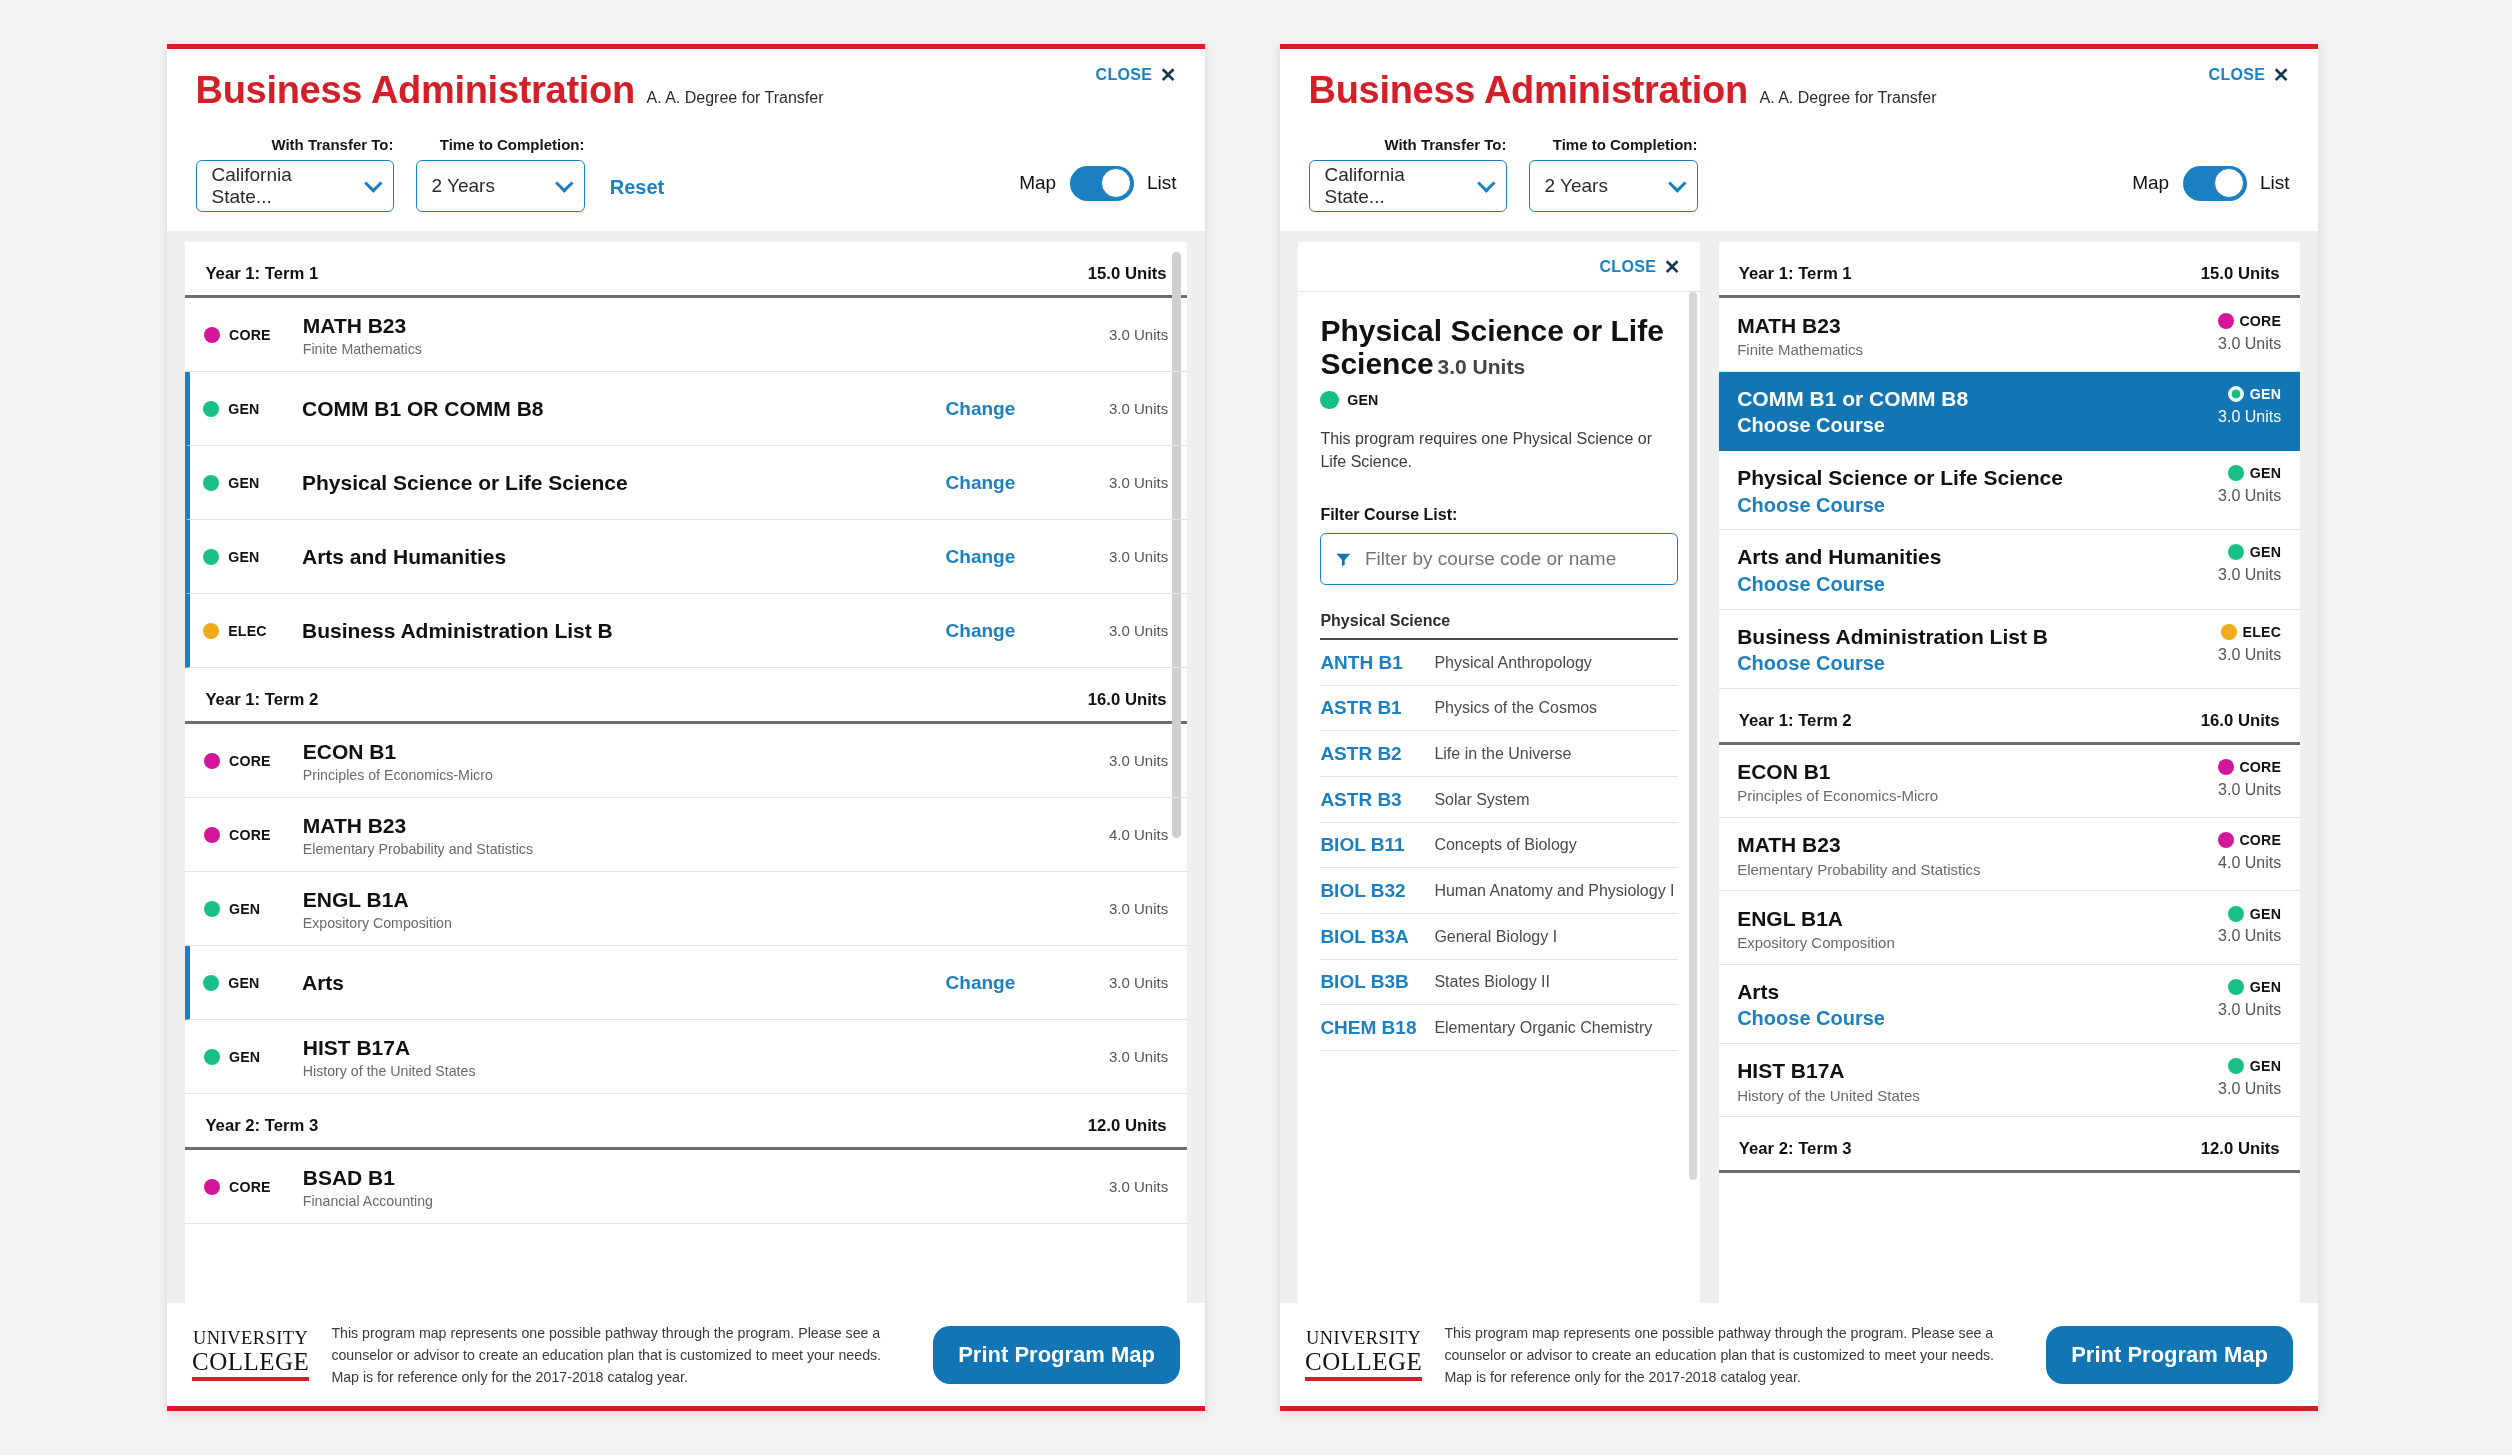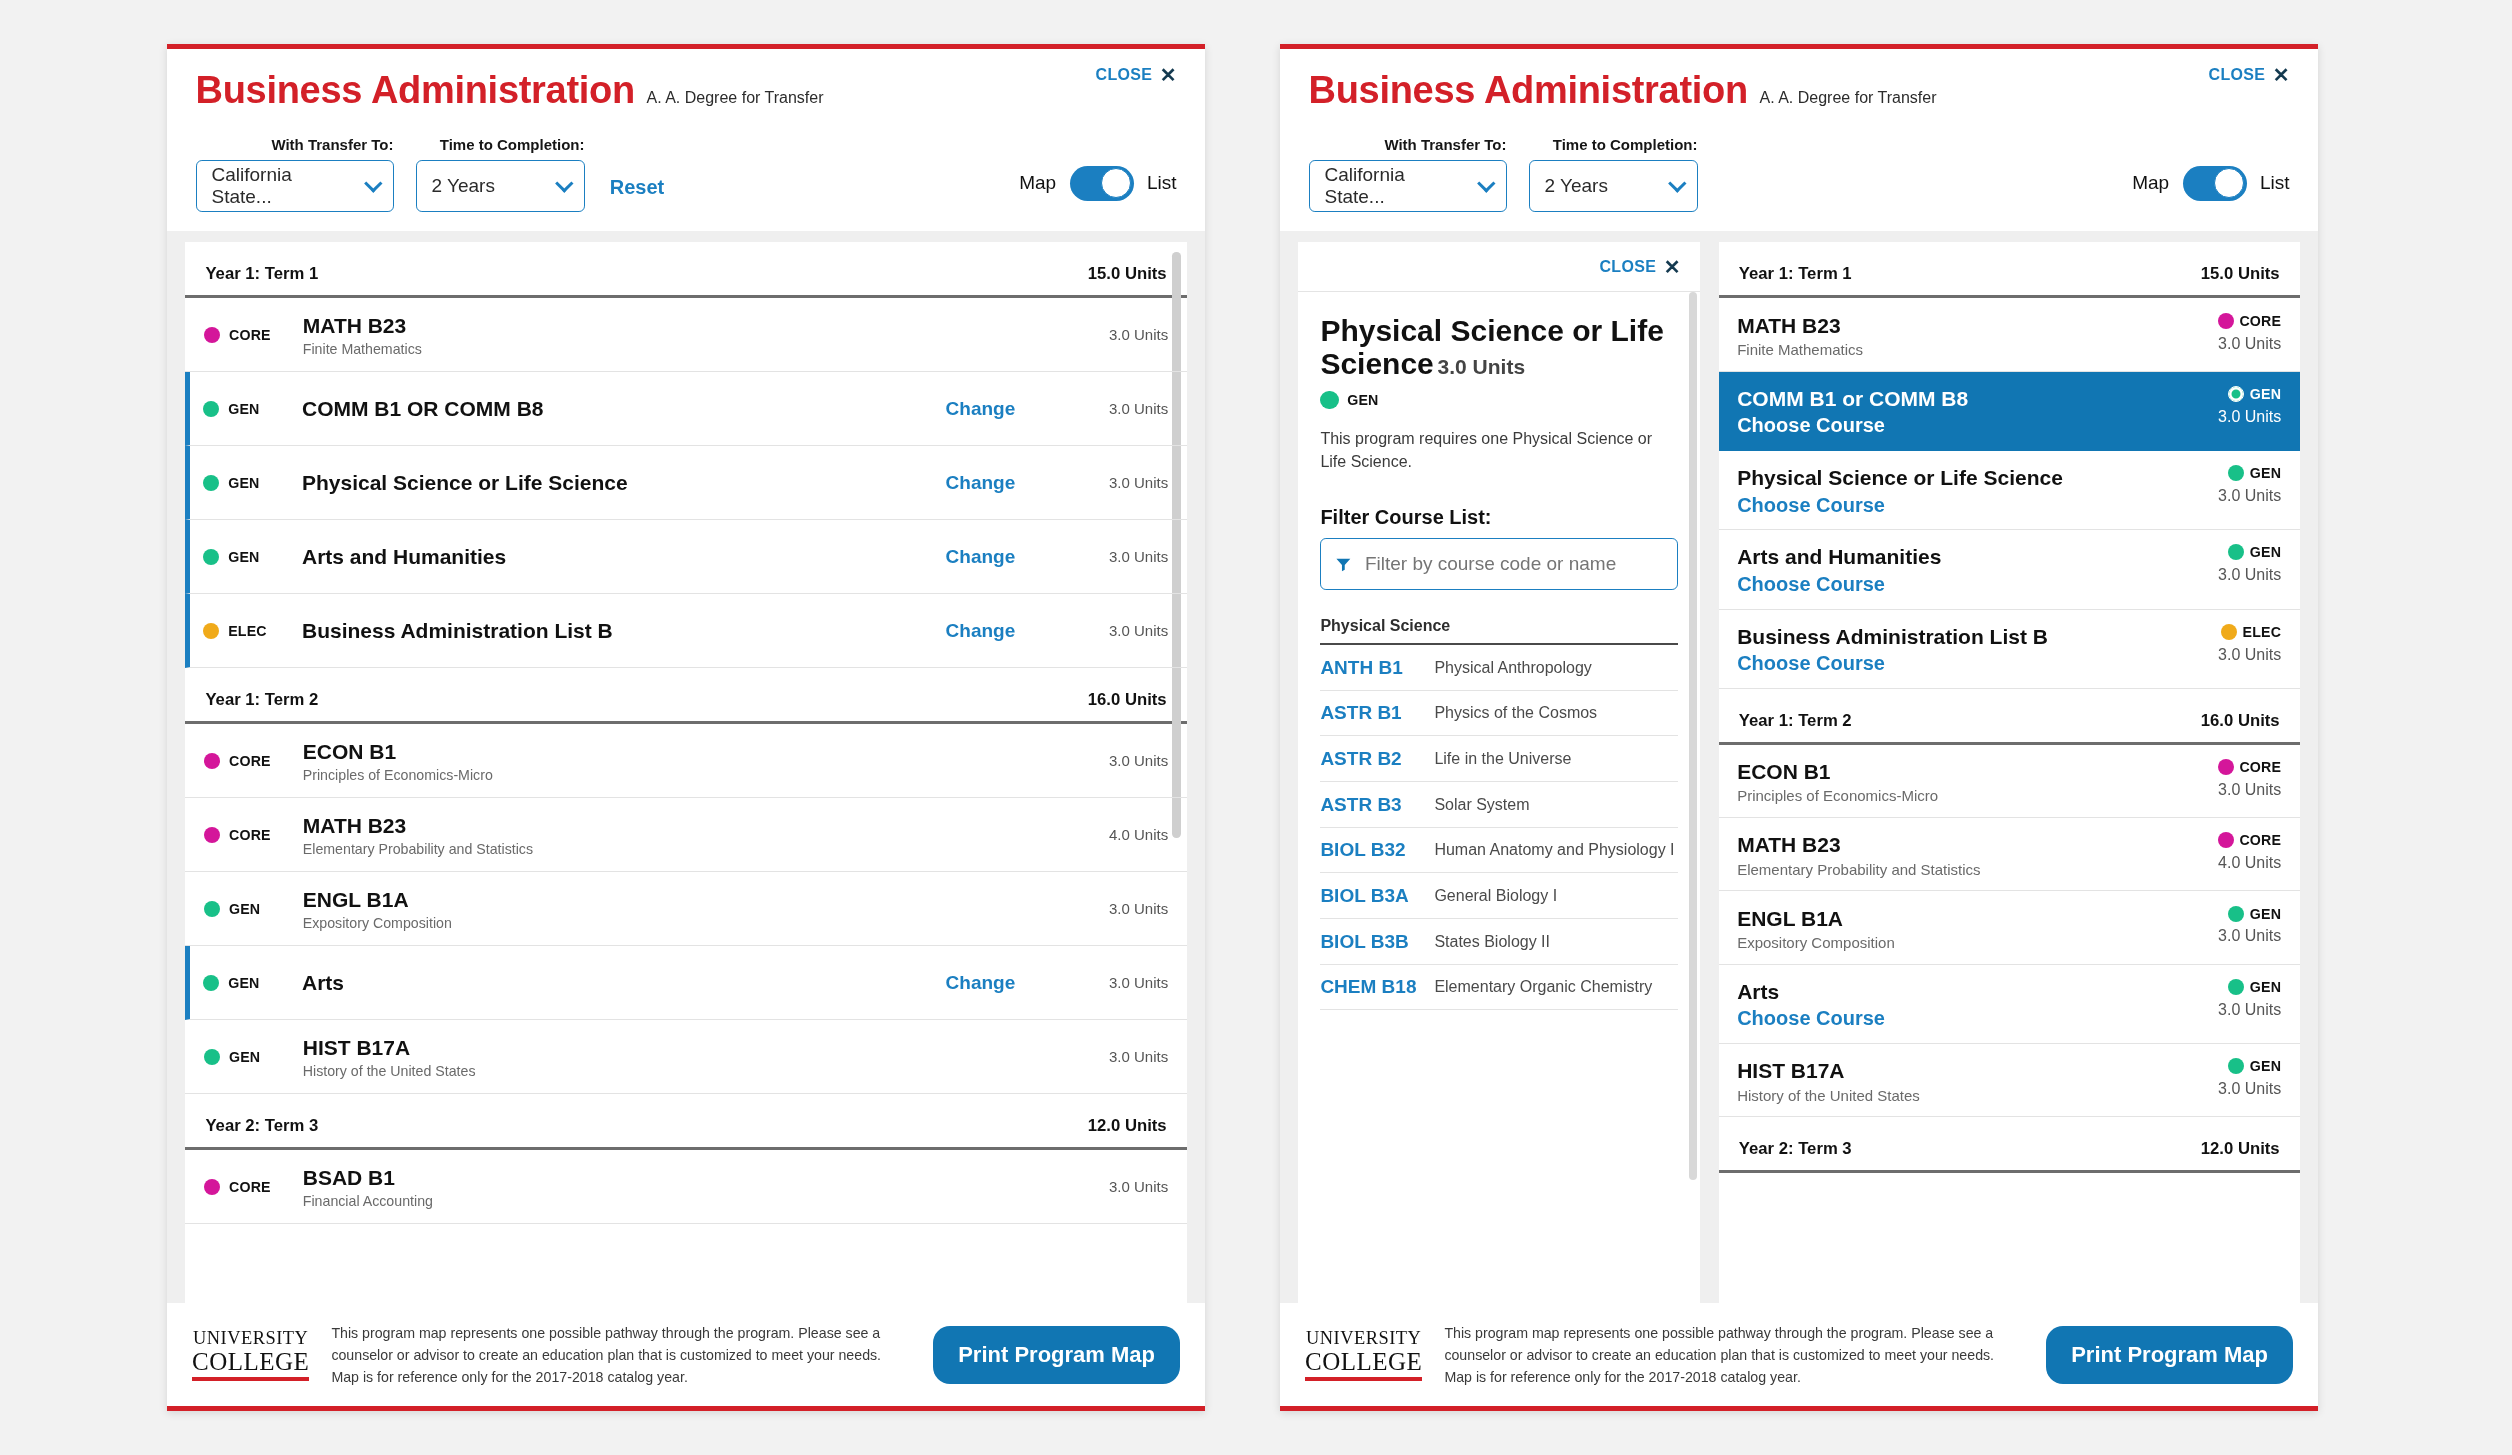--- a/index.html
+++ b/index.html
@@ -105,21 +105,21 @@
 
   
   .chooser { width: 402px; flex: 0 0 auto; display: flex; flex-direction: column; }
   .ch-top { display: flex; justify-content: flex-end; padding: 15px 20px 13.4px 20px; border-bottom: 1.7px solid #e4e4e4; }
   .ch-body { padding: 22px 22px 0 22px; }
   .ch-title { font-size: 30px; font-weight: 700; color: #111; line-height: 1.12; }
   .ch-units { font-size: 21px; font-weight: 700; color: #444; }
   .ch-badge { display: flex; align-items: center; gap: 8.4px; margin-top: 10px; }
   .ch-badge .dot { width: 18.4px; height: 18.4px; }
   .ch-desc { font-size: 16px; color: #3b3b3b; line-height: 1.42; margin-top: 18.4px; }
-  .ch-flabel { font-size: 20px; font-weight: 700; color: #111; margin-top: 33px; }
+  .ch-flabel { font-size: 16px; font-weight: 700; color: #111; margin-top: 33px; }
   .ch-input { margin-top: 9.2px; height: 52px; border: 1.7px solid #1b7fc1; border-radius: 5.9px;
               display: flex; align-items: center; gap: 13.4px; padding: 0 13.4px; cursor: text; }
   .ch-input input { border: 0; outline: 0; font-size: 19px; color: #777; font-family: inherit; width: 100%; background: transparent; }
   .ch-sec { font-size: 16px; font-weight: 700; color: #2e2e2e; margin-top: 27px; padding-bottom: 7.5px; border-bottom: 2.5px solid #4a4a4a; }
   .crow { display: flex; padding: 11.7px 0 11px 0; border-bottom: 1.7px solid #e3e3e3; }
   .crow .cc { width: 114px; flex: 0 0 auto; font-size: 19px; font-weight: 700; color: #1b7fc1; cursor: pointer; }
   .crow .cn { font-size: 16px; color: #4a4a4a; line-height: 1.33; }
 
   
   .p-foot { flex: 0 0 auto; background: #fff; display: flex; align-items: center; padding: 18.4px 25px; gap: 22px; }
@@ -404,20 +404,24 @@
               </div>
               <div class="crow">
                 <div class="cc">ASTR B2</div>
                 <div class="cn">Life in the Universe</div>
               </div>
               <div class="crow">
                 <div class="cc">ASTR B3</div>
                 <div class="cn">Solar System</div>
               </div>
               <div class="crow">
+                <div class="cc">BIOL B11</div>
+                <div class="cn">Concepts of Biology</div>
+              </div>
+              <div class="crow">
                 <div class="cc">BIOL B32</div>
                 <div class="cn">Human Anatomy and Physiology I</div>
               </div>
               <div class="crow">
                 <div class="cc">BIOL B3A</div>
                 <div class="cn">General Biology I</div>
               </div>
               <div class="crow">
                 <div class="cc">BIOL B3B</div>
                 <div class="cn">States Biology II</div>

